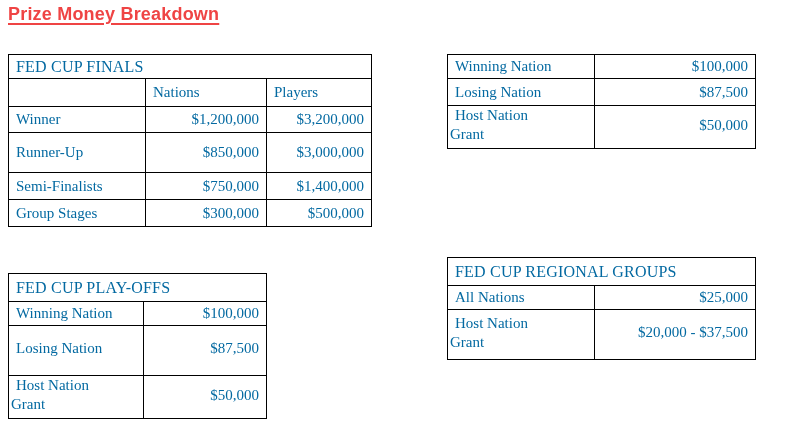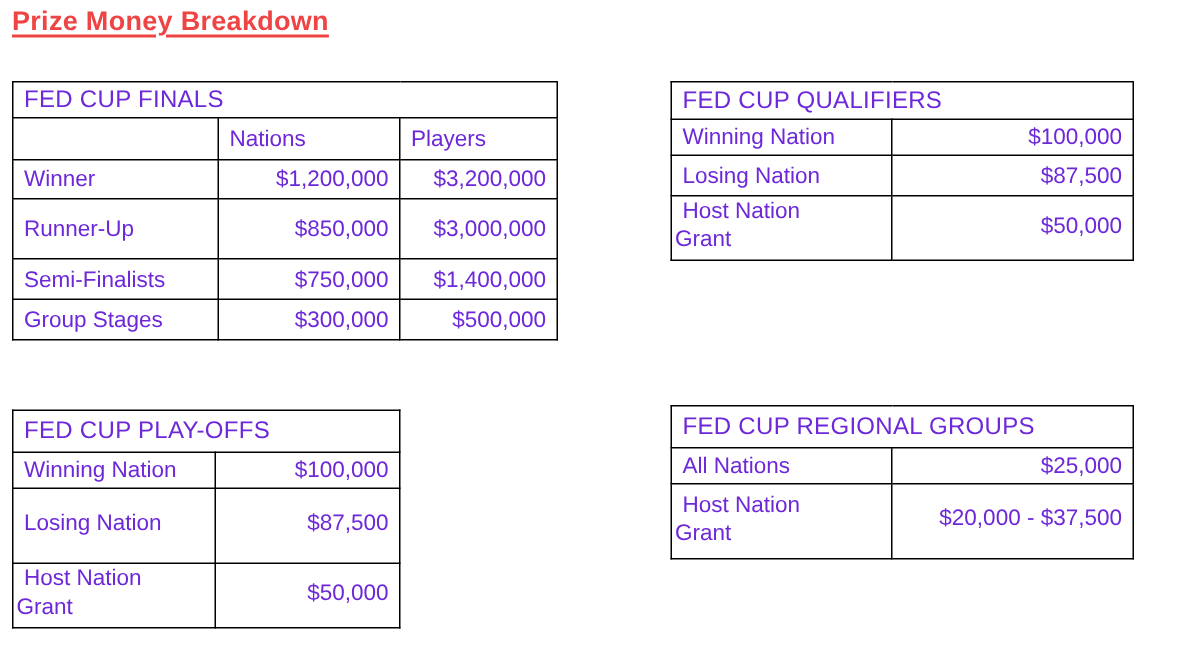--- a/index.html
+++ b/index.html
@@ -26,21 +26,22 @@
     text-decoration-thickness: 2px;
     text-underline-offset: 3px;
     letter-spacing: 0.2px;
   }
 
   table.tbl {
     position: absolute;
     border-collapse: collapse;
     table-layout: fixed;
     font-size: 15px;
-    color: #6d28d9;
+    color: #0369a1;
+    font-family: Liberation Serif, serif;
   }
   .tbl td, .tbl th {
     border: 1.5px solid #000000;
     vertical-align: middle;
     overflow: hidden;
     font-weight: normal;
     line-height: 19px;
   }
 
   .ttl {
@@ -65,21 +66,21 @@
     padding-right: 7px;
   }
   .vbottom {
     vertical-align: bottom;
     padding-bottom: 4px;
   }
 
   .finals     { left: 8px;   top: 54px;  width: 363px; }
   .qualifiers { left: 447px; top: 54px;  width: 308px; }
   .playoffs   { left: 8px;   top: 273px; width: 258px; }
-  .regional   { left: 447px; top: 270px; width: 308px; padding-left: 8px; }
+  .regional   { left: 447px; top: 257px; width: 308px; padding-left: 8px; }
 </style>
 </head>
 <body>
 
 <div class="doc">
 
   <div class="page-title">Prize Money Breakdown</div>
 
   <table class="tbl finals">
     <colgroup>
@@ -118,23 +119,20 @@
       </tr>
     </tbody>
   </table>
 
   <table class="tbl qualifiers">
     <colgroup>
       <col style="width:147px">
         <col style="width:161px">
     </colgroup>
     <tbody>
-      <tr style="height:25px">
-        <td colspan="2" class="ttl">FED CUP QUALIFIERS</td>
-      </tr>
       <tr style="height:24px">
         <td class="lbl">Winning Nation</td>
         <td class="val">$100,000</td>
       </tr>
       <tr style="height:27px">
         <td class="lbl">Losing Nation</td>
         <td class="val">$87,500</td>
       </tr>
       <tr style="height:42px">
         <td class="lbl vbottom">Host Nation

